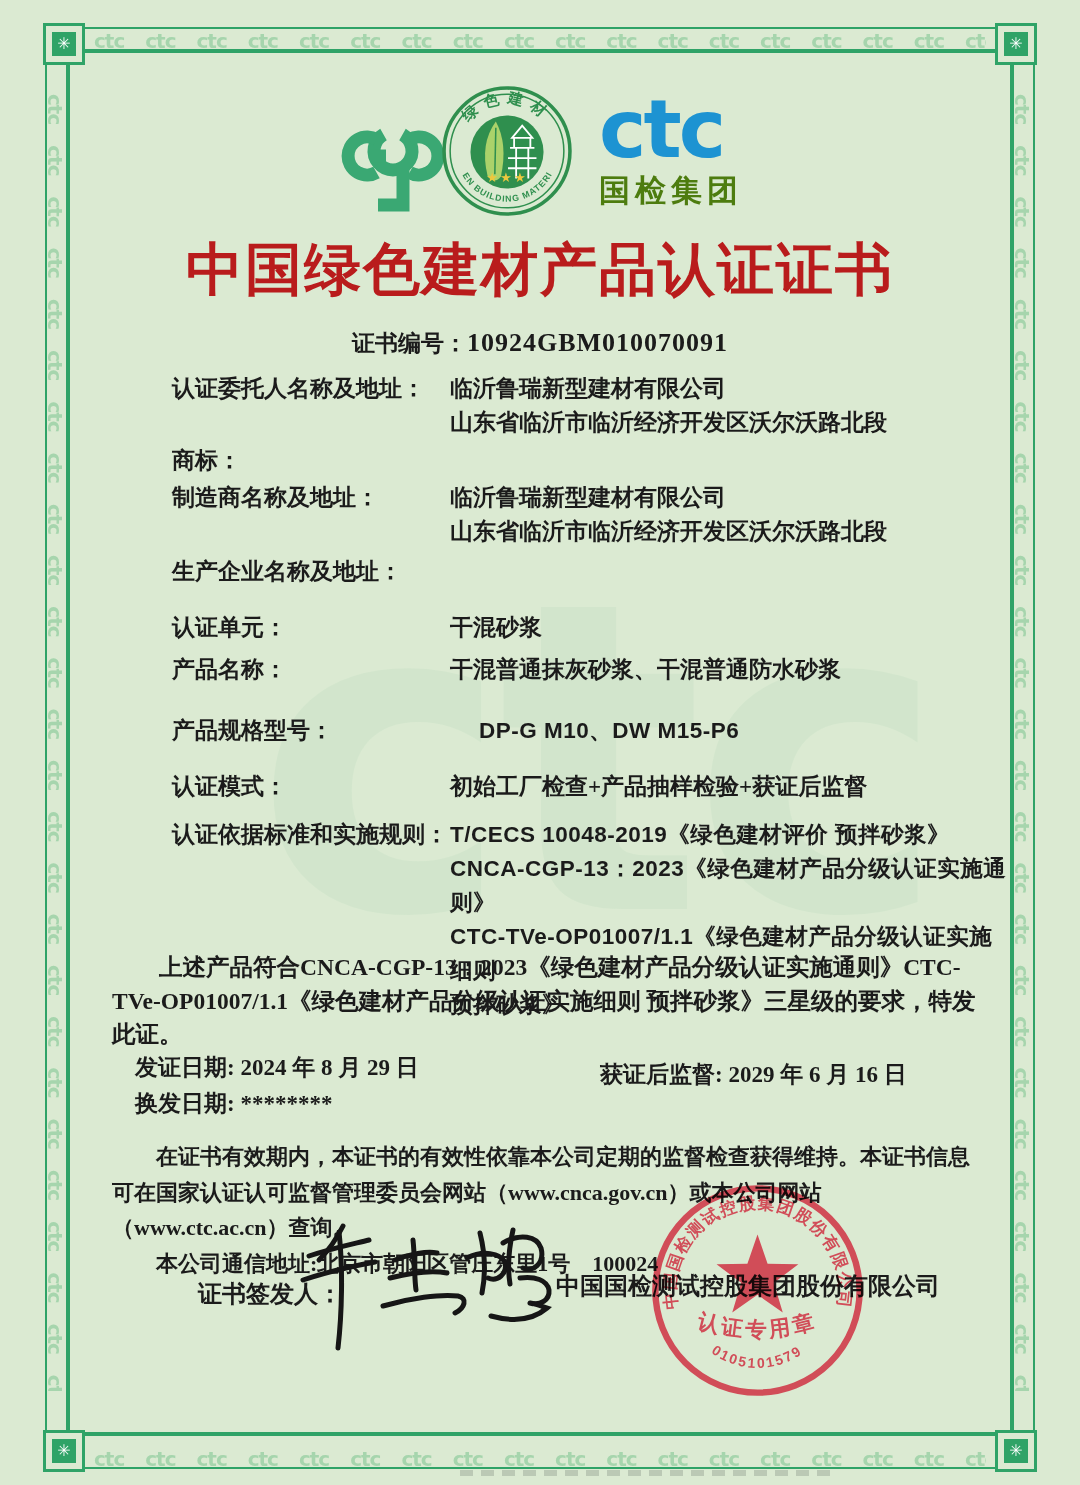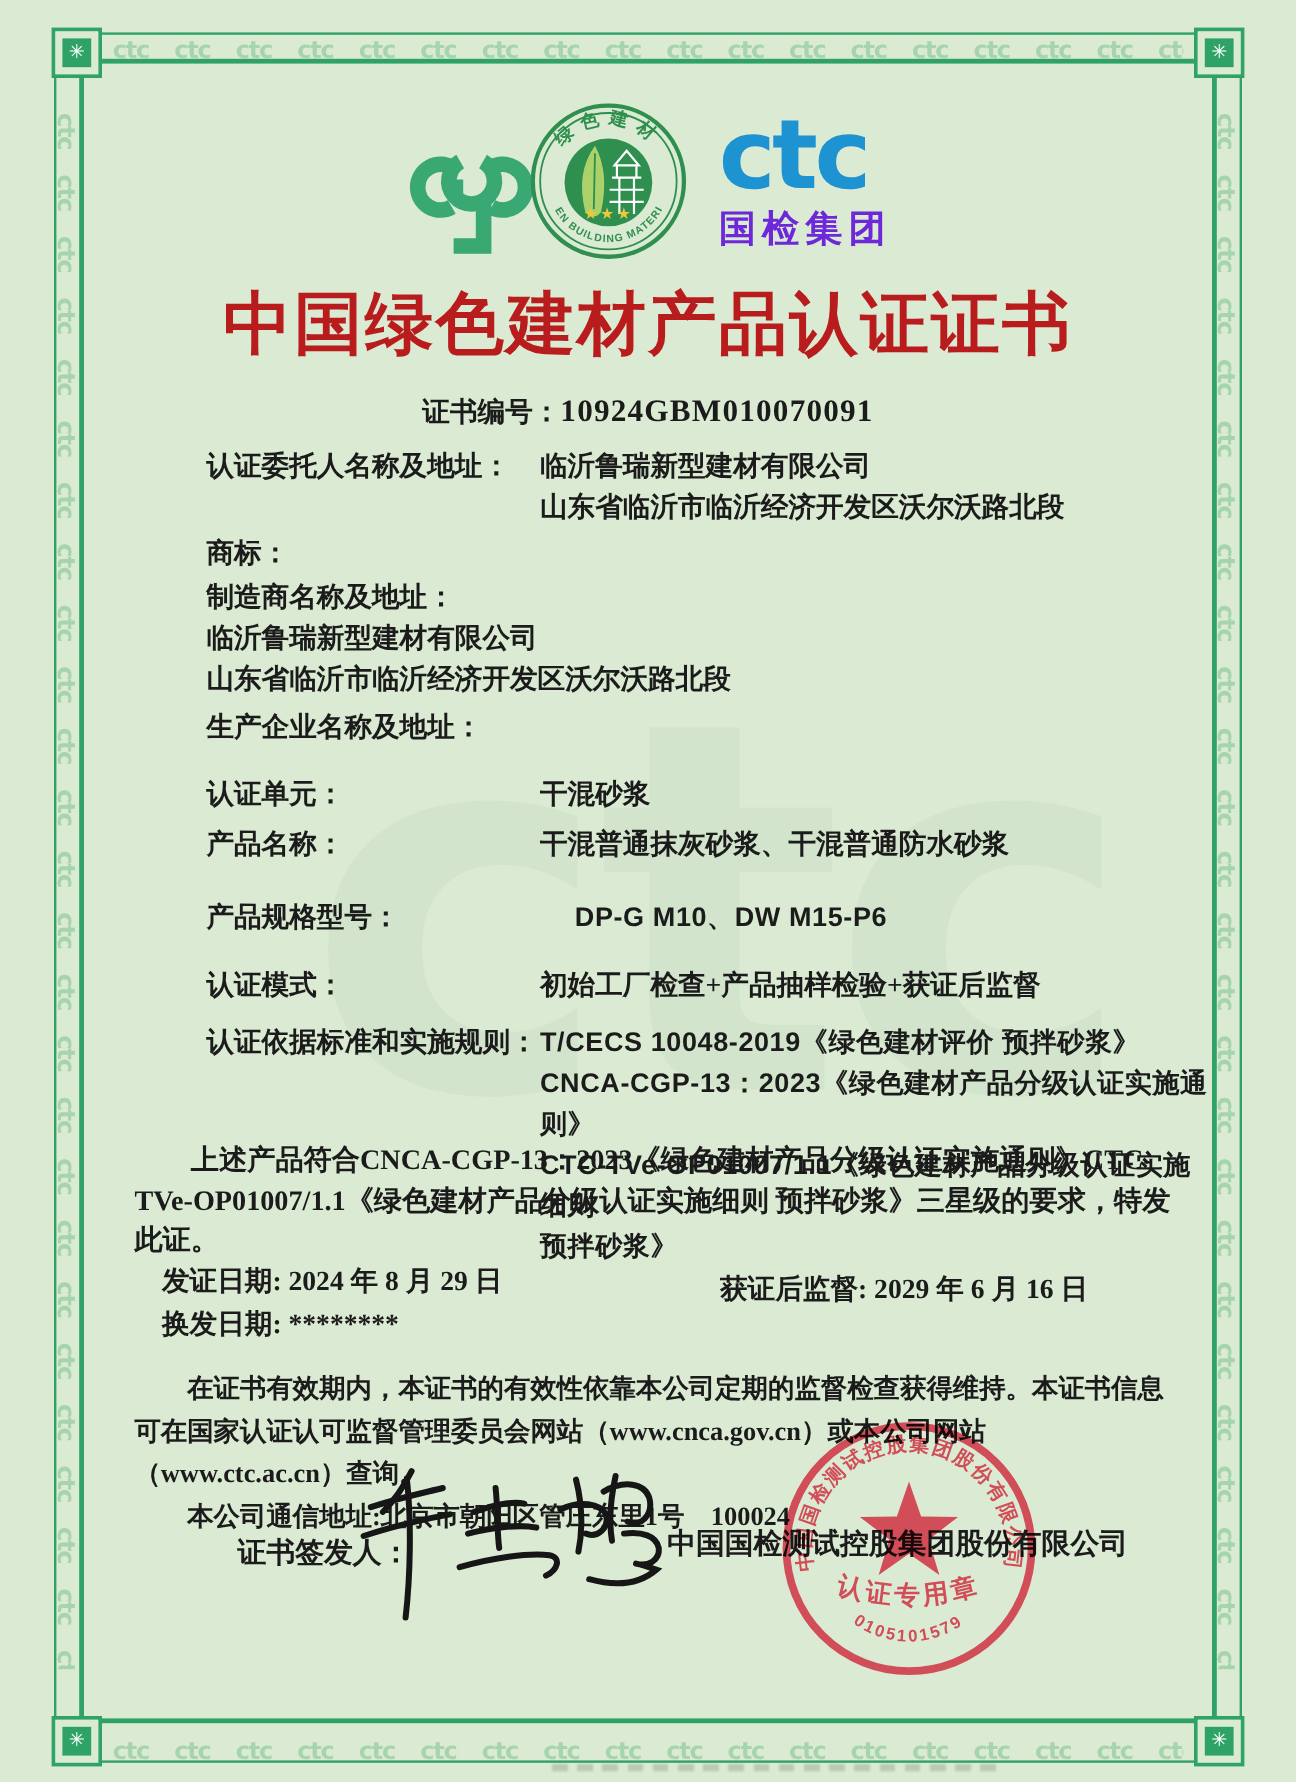--- a/index.html
+++ b/index.html
@@ -26,36 +26,36 @@
   .watermark{position:absolute;left:255px;top:545px;font:800 430px "DejaVu Sans",sans-serif;
              letter-spacing:-12px;color:#c6e0c5;opacity:.4;z-index:0;line-height:1;}
 
   .content{position:absolute;inset:0;z-index:1;}
 
   
   .gp-logo{position:absolute;left:336px;top:84px;}
   .badge{position:absolute;left:441px;top:85px;}
   .ctc-logo{position:absolute;left:599px;top:92px;width:200px;text-align:left;}
   .ctc-word{font:800 80px "DejaVu Sans",sans-serif;color:#1d93d2;letter-spacing:-3px;line-height:76px;}
-  .ctc-sub{font:700 31px "Liberation Sans",sans-serif;color:#6d28d9;letter-spacing:5px;margin-top:2px;}
+  .ctc-sub{font:700 31px "Liberation Sans",sans-serif;color:#4d7c0f;letter-spacing:5px;margin-top:2px;}
 
   
   .title{position:absolute;left:0;right:0;top:232px;text-align:center;
          font-weight:900;font-size:57px;color:#b91c1c;letter-spacing:2px;}
   .certno{position:absolute;left:0;right:0;top:328px;text-align:center;font-weight:700;}
   .certno .lbl{font-size:23px;}
   .certno .num{font-size:26px;letter-spacing:1px;}
 
   
   .fields{position:absolute;left:172px;right:68px;top:372px;font-size:23px;font-weight:700;line-height:34px;}
   .row{display:flex;align-items:flex-start;}
   .row .lbl{width:278px;flex:none;}
   .row .val{flex:1;}
   .latin{font-family:"Liberation Sans",sans-serif;font-size:22.5px;letter-spacing:.5px;}
-  .mb4{margin-bottom:4px;} .mb3{margin-bottom:3px;} .mb6{margin-bottom:6px;flex-direction:column;}
+  .mb4{margin-bottom:4px;} .mb3{margin-bottom:3px;} .mb6{margin-bottom:6px;}
   .mb22{margin-bottom:22px;gap:29px;} .mb8{margin-bottom:8px;} .mb27{margin-bottom:27px;} .mb2{margin-bottom:14px;align-items:flex-end;}
 
   
   .statement{position:absolute;left:112px;right:94px;top:951px;font-size:23.5px;font-weight:700;
              line-height:33.5px;text-indent:2em;}
   .d-issue{position:absolute;left:135px;top:1052px;font-size:23px;font-weight:600;}
   .d-expiry{position:absolute;left:600px;top:1059px;font-size:23px;font-weight:600;}
   .d-reissue{position:absolute;left:135px;top:1088px;font-size:23px;font-weight:600;}
   .notice{position:absolute;left:112px;right:108px;top:1139px;font-size:22px;font-weight:700;line-height:35.5px;}
   .notice p{margin:0;text-indent:2em;}

